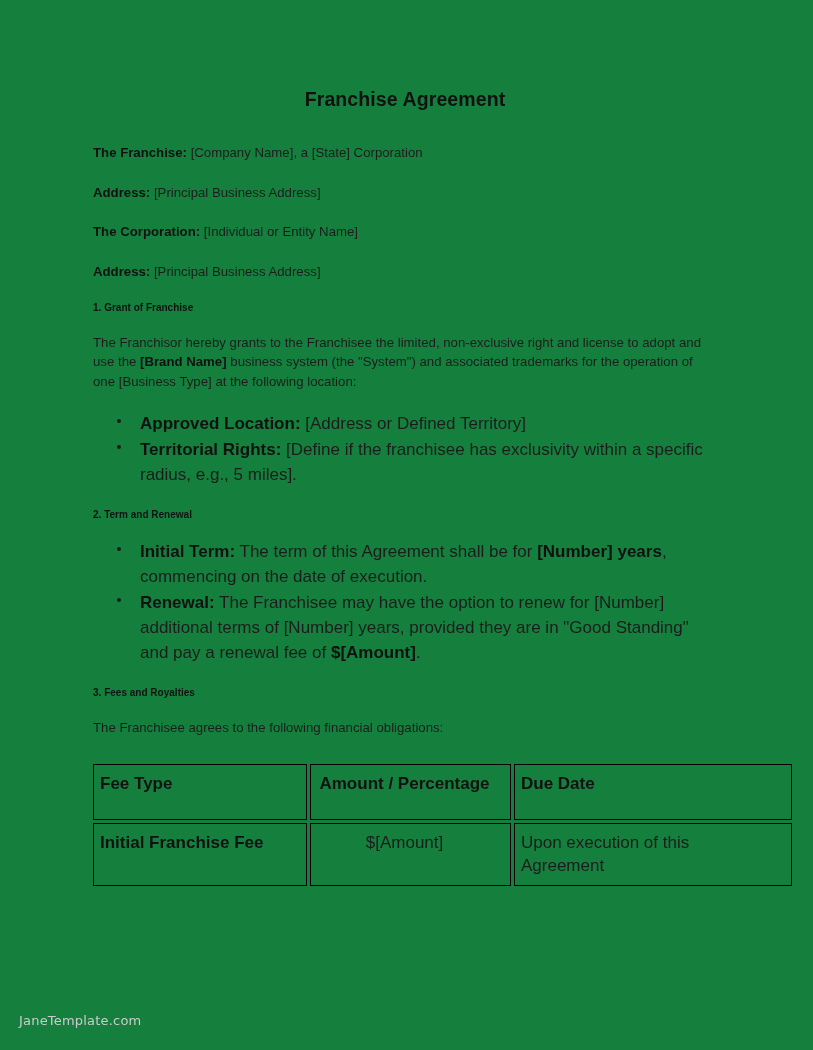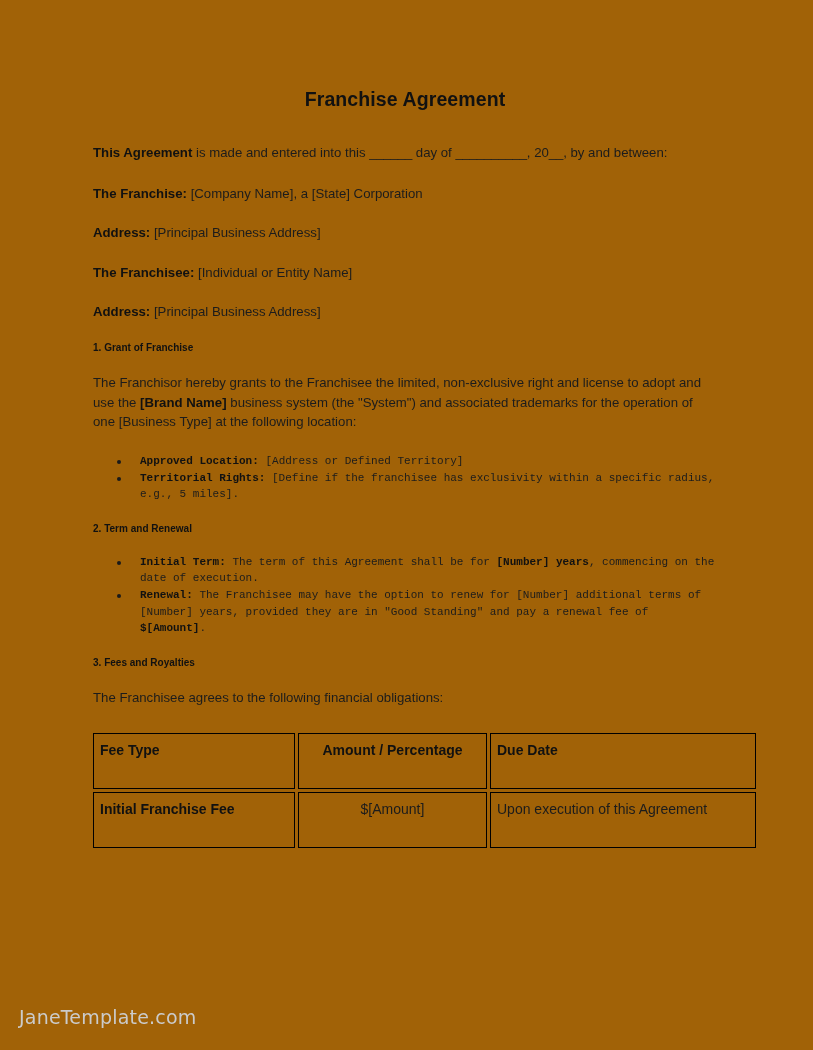--- a/index.html
+++ b/index.html
@@ -15,21 +15,21 @@
     font-family: "Liberation Sans", "DejaVu Sans", sans-serif;
     color: #1a1a1a;
     -webkit-font-smoothing: antialiased;
   }
 
   .page {
     position: absolute;
     left: 0; top: 0;
     width: 813px;
     height: 1050px;
-    background: #a16207;
+    background: #15803d;
     overflow: hidden;
   }
 
   .content {
     position: absolute;
     left: 93px;
     top: 88px;
     width: 624px;
   }
 
@@ -81,25 +81,24 @@
 
   
   ul.bullets {
     list-style: none;
     margin: 0 0 20px 0;
     padding: 0;
   }
   ul.bullets li {
     position: relative;
     padding-left: 47px;
-    font-size: 11px;
+    font-size: 17px;
     line-height: 1.47;
     margin-bottom: 1px;
     color: #1c1c1c;
-    font-family: Liberation Mono, monospace;
   }
   ul.bullets li::before {
     content: "";
     position: absolute;
     left: 24px;
     top: 7px;
     width: 4px;
     height: 4px;
     border-radius: 50%;
     background: #1a1a1a;
@@ -109,22 +108,22 @@
   table.fee-table {
     border-collapse: separate;
     border-spacing: 3px 3px;
     width: 624px;
     margin: 23px 0 0 -3px;
     table-layout: fixed;
   }
   table.fee-table td {
     border: 1.6px solid #000000;
     vertical-align: top;
-    padding: 7px 6px 7px 6px;
-    font-size: 14px;
+    padding: 7px 18px 7px 6px;
+    font-size: 17px;
     line-height: 1.4;
     color: #1c1c1c;
   }
   table.fee-table tr.head-row td {
     height: 40px;
     font-weight: bold;
     color: #111111;
   }
   table.fee-table tr.data-row td {
     height: 40px;
@@ -137,41 +136,40 @@
   .col-1 { width: 188px; }
   .col-2 { width: 175px; text-align: center; }
   .col-3 { width: 252px; }
 
   
   .watermark {
     position: absolute;
     left: 19px;
     bottom: 22px;
     font-family: "DejaVu Sans", sans-serif;
-    font-size: 19px;
+    font-size: 13px;
     color: #cbcbcb;
     letter-spacing: 0.2px;
     user-select: none;
   }
 </style>
 </head>
 <body>
 
 <div class="page">
   <div class="content">
 
     <h1 class="doc-title">Franchise Agreement</h1>
 
-    <p class="body-par"><span class="b">This Agreement</span><span> is made and entered into this </span><span class="blank">______</span><span> day of </span><span class="blank">__________</span><span>, 20</span><span class="blank">__</span><span>, by and between:</span></p>
 
     <p class="body-par tight"><span class="b">The Franchise:</span><span> [Company Name], a [State] Corporation</span></p>
 
     <p class="body-par tight"><span class="b">Address:</span><span> [Principal Business Address]</span></p>
 
-    <p class="body-par tight"><span class="b">The Franchisee:</span><span> [Individual or Entity Name]</span></p>
+    <p class="body-par tight"><span class="b">The Corporation:</span><span> [Individual or Entity Name]</span></p>
 
     <p class="body-par tight"><span class="b">Address:</span><span> [Principal Business Address]</span></p>
 
     <h2 class="section-head gap-before">1. Grant of Franchise</h2>
 
     <p class="body-par"><span>The Franchisor hereby grants to the Franchisee the limited, non-exclusive right and license to adopt and use the </span><span class="b">[Brand Name]</span><span> business system (the "System") and associated trademarks for the operation of one [Business Type] at the following location:</span></p>
 
     <ul class="bullets">
       <li><span class="b">Approved Location:</span><span> [Address or Defined Territory]</span></li>
       <li><span class="b">Territorial Rights:</span><span> [Define if the franchisee has exclusivity within a specific radius, e.g., 5 miles].</span></li>

